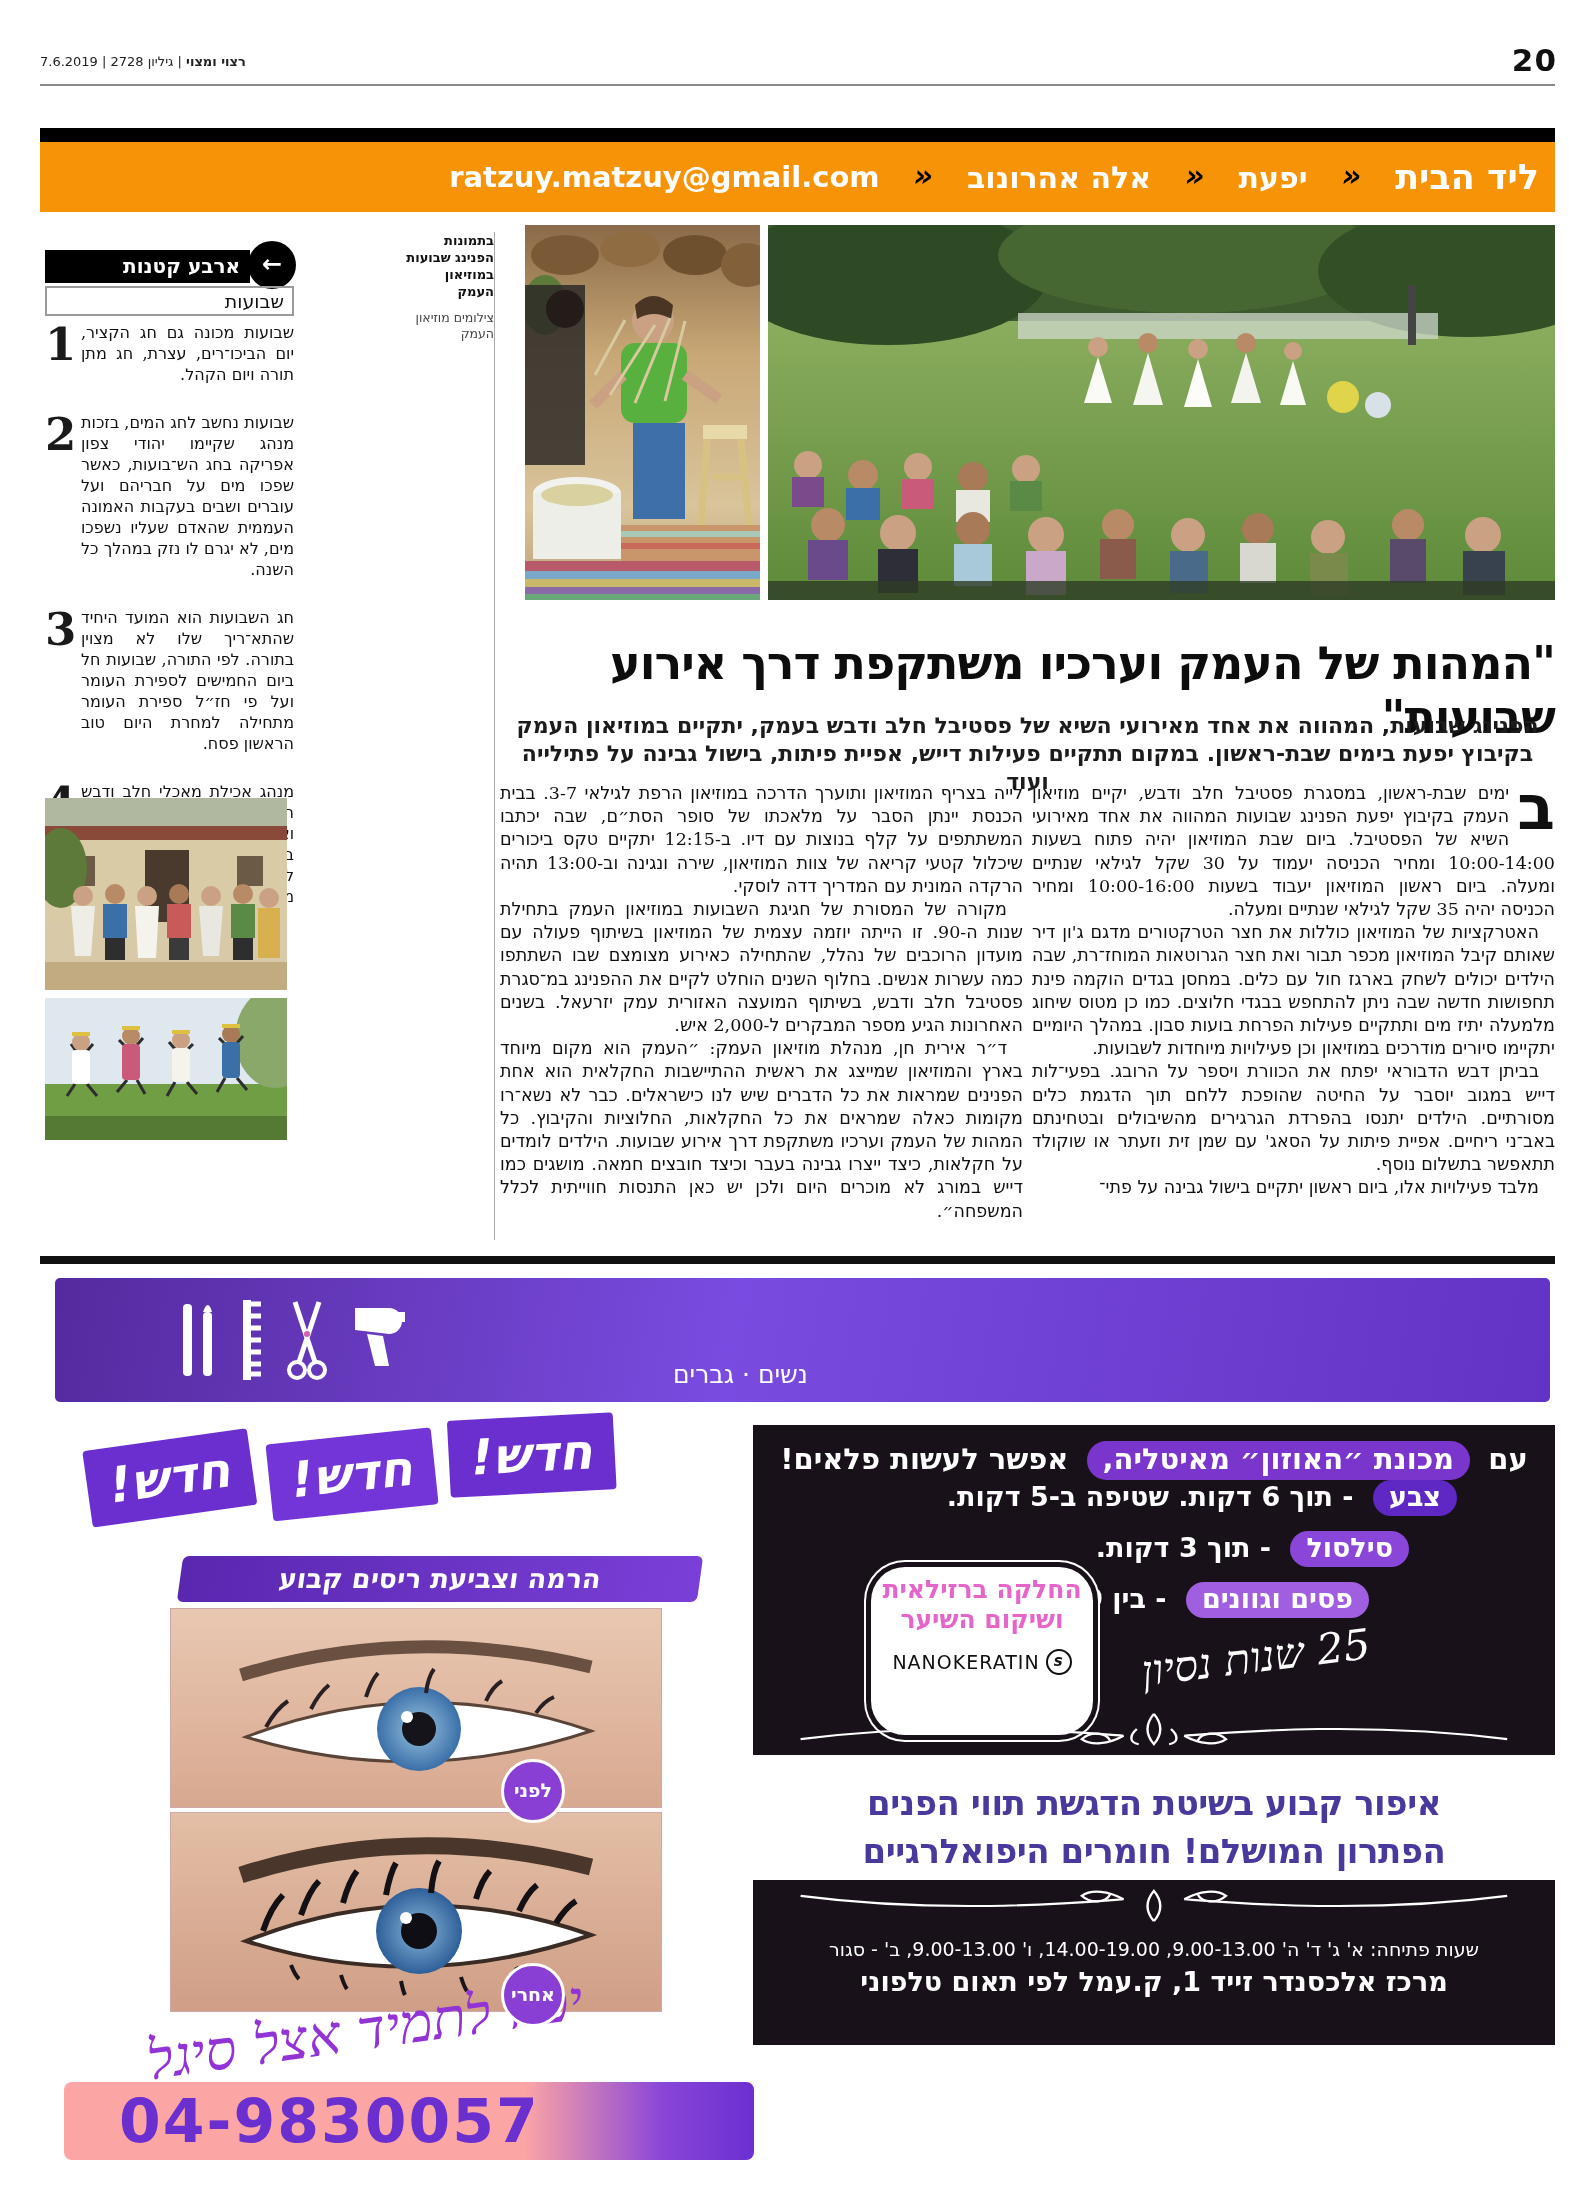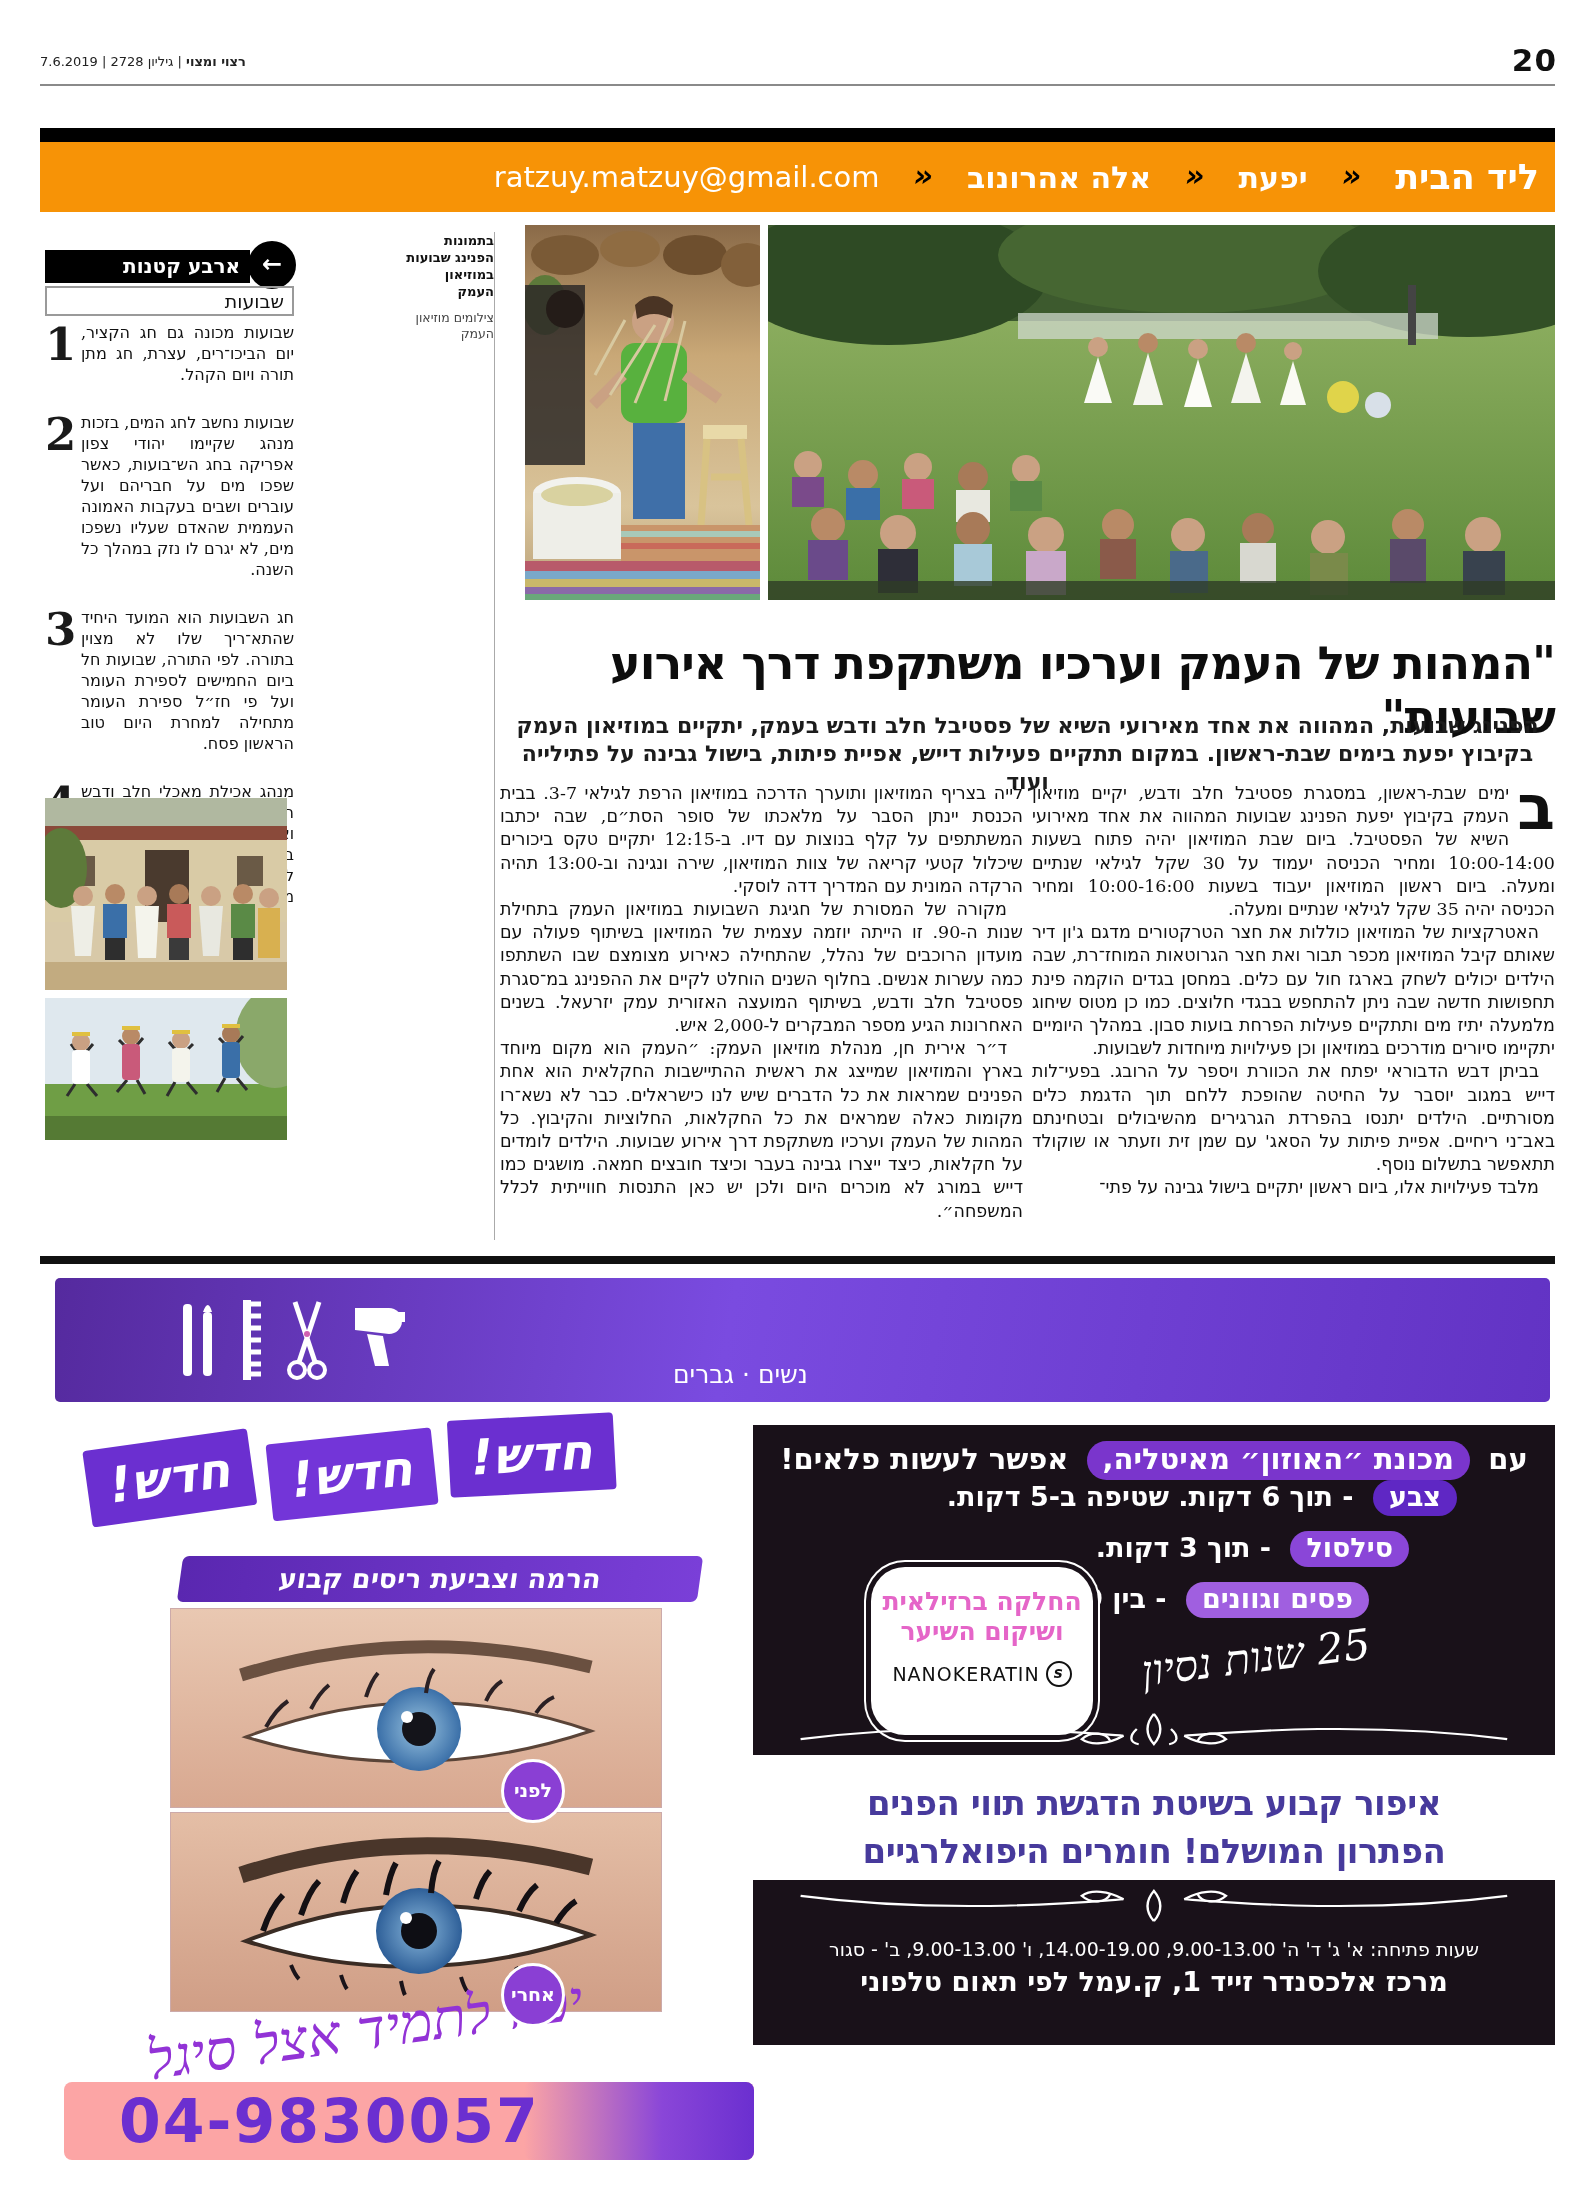--- a/index.html
+++ b/index.html
@@ -10,21 +10,21 @@
   .hdr-meta .brand{font-weight:bold;}
   .page-num{position:absolute;top:42px;right:38px;font-size:31px;font-weight:bold;letter-spacing:1px;}
   .hdr-rule{position:absolute;top:84px;left:40px;width:1515px;height:2px;background:#8a8a8a;}
   
   .banner-black{position:absolute;top:128px;left:40px;width:1515px;height:14px;background:#000;}
   .banner{position:absolute;top:142px;left:40px;width:1515px;height:70px;background:#f79306;
           display:flex;align-items:center;gap:34px;padding-right:16px;box-sizing:border-box;}
   .banner .sec{color:#fff;font-weight:bold;font-size:35px;}
   .banner .chev{color:#000;font-weight:bold;font-size:30px;font-style:italic;transform:translateY(-2px);}
   .banner .name{color:#fff;font-size:30px;font-weight:bold;}
-  .banner .mail{color:#fff;font-size:29px;direction:ltr;font-weight:normal;}
+  .banner .mail{color:#fff;font-size:29px;direction:ltr;font-weight:bold;}
   
   .sb-bar{position:absolute;top:250px;left:45px;width:205px;height:33px;background:#000;color:#fff;
           font-size:20px;font-weight:bold;text-align:right;line-height:33px;padding-left:2px;box-sizing:border-box;padding-right:10px;}
   .sb-circle{position:absolute;top:241px;left:248px;width:48px;height:48px;background:#000;border-radius:50%;
              color:#fff;text-align:center;line-height:46px;font-size:24px;font-weight:bold;}
   .sb-topic{position:absolute;top:286px;left:45px;width:249px;height:30px;border:2px solid #9a9a9a;box-sizing:border-box;
             font-size:19px;line-height:26px;padding-right:8px;font-family:"DejaVu Serif","DejaVu Sans",serif;}
   .sb-items{position:absolute;top:322px;left:45px;width:249px;}
   .sb-item{position:relative;padding-left:36px;margin-bottom:27px;}
   .sb-num{position:absolute;left:0;top:-4px;font-size:45px;font-weight:bold;color:#1a1a1a;font-family:"DejaVu Serif",serif;}
@@ -86,21 +86,21 @@
   .ad-salon{position:absolute;top:1425px;left:753px;width:802px;height:620px;}
   .sal-top{position:relative;width:100%;height:330px;background:#191119;box-sizing:border-box;padding:16px 20px 0 20px;}
   .sal-row1{text-align:center;font-size:29px;color:#fff;font-weight:bold;}
   .pill{display:inline-block;background:#7a35cc;color:#fff;border-radius:22px;padding:1px 16px 4px 16px;margin:0 8px;}
   .svc{color:#fff;font-size:27px;font-weight:bold;text-align:right;}
   .svc .pill{margin-left:10px;}
   .svc-1{padding-right:70px;} .svc-1 .pill{background:#5f27c4;}
   .svc-2{padding-right:118px;margin-top:15px;} .svc-2 .pill{background:#8a46d8;}
   .svc-3{padding-right:158px;margin-top:15px;} .svc-3 .pill{background:#a05fe0;}
   .nano{position:absolute;left:118px;top:142px;width:222px;height:168px;background:#fff;border-radius:34px;
-        text-align:center;padding-top:20px;box-sizing:border-box;box-shadow:0 0 0 5px #191119,0 0 0 7px #fff;}
+        text-align:center;padding-top:8px;box-sizing:border-box;box-shadow:0 0 0 5px #191119,0 0 0 7px #fff;}
   .nano .p1{color:#e565c8;font-weight:bold;font-size:25px;line-height:30px;}
   .nano .brandrow{margin-top:14px;color:#111;font-size:19px;letter-spacing:1px;display:flex;align-items:center;justify-content:center;gap:6px;}
   .nano .logo{display:inline-block;width:22px;height:22px;border:2px solid #111;border-radius:50%;
         font-style:italic;font-weight:bold;font-size:15px;line-height:20px;}
   .years{position:absolute;left:388px;top:208px;transform:rotate(-7deg);color:#fff;
          font-family:"DejaVu Serif",serif;font-style:italic;font-size:42px;white-space:nowrap;}
   .flourish{position:absolute;bottom:4px;left:5%;width:90%;height:44px;}
   .flourish svg{width:100%;height:100%;}
   .sal-band{width:100%;height:125px;background:#fff;text-align:center;box-sizing:border-box;padding-top:24px;}
   .sal-band div{font-size:34px;font-weight:bold;color:#473a9c;line-height:48px;letter-spacing:-0.5px;}

